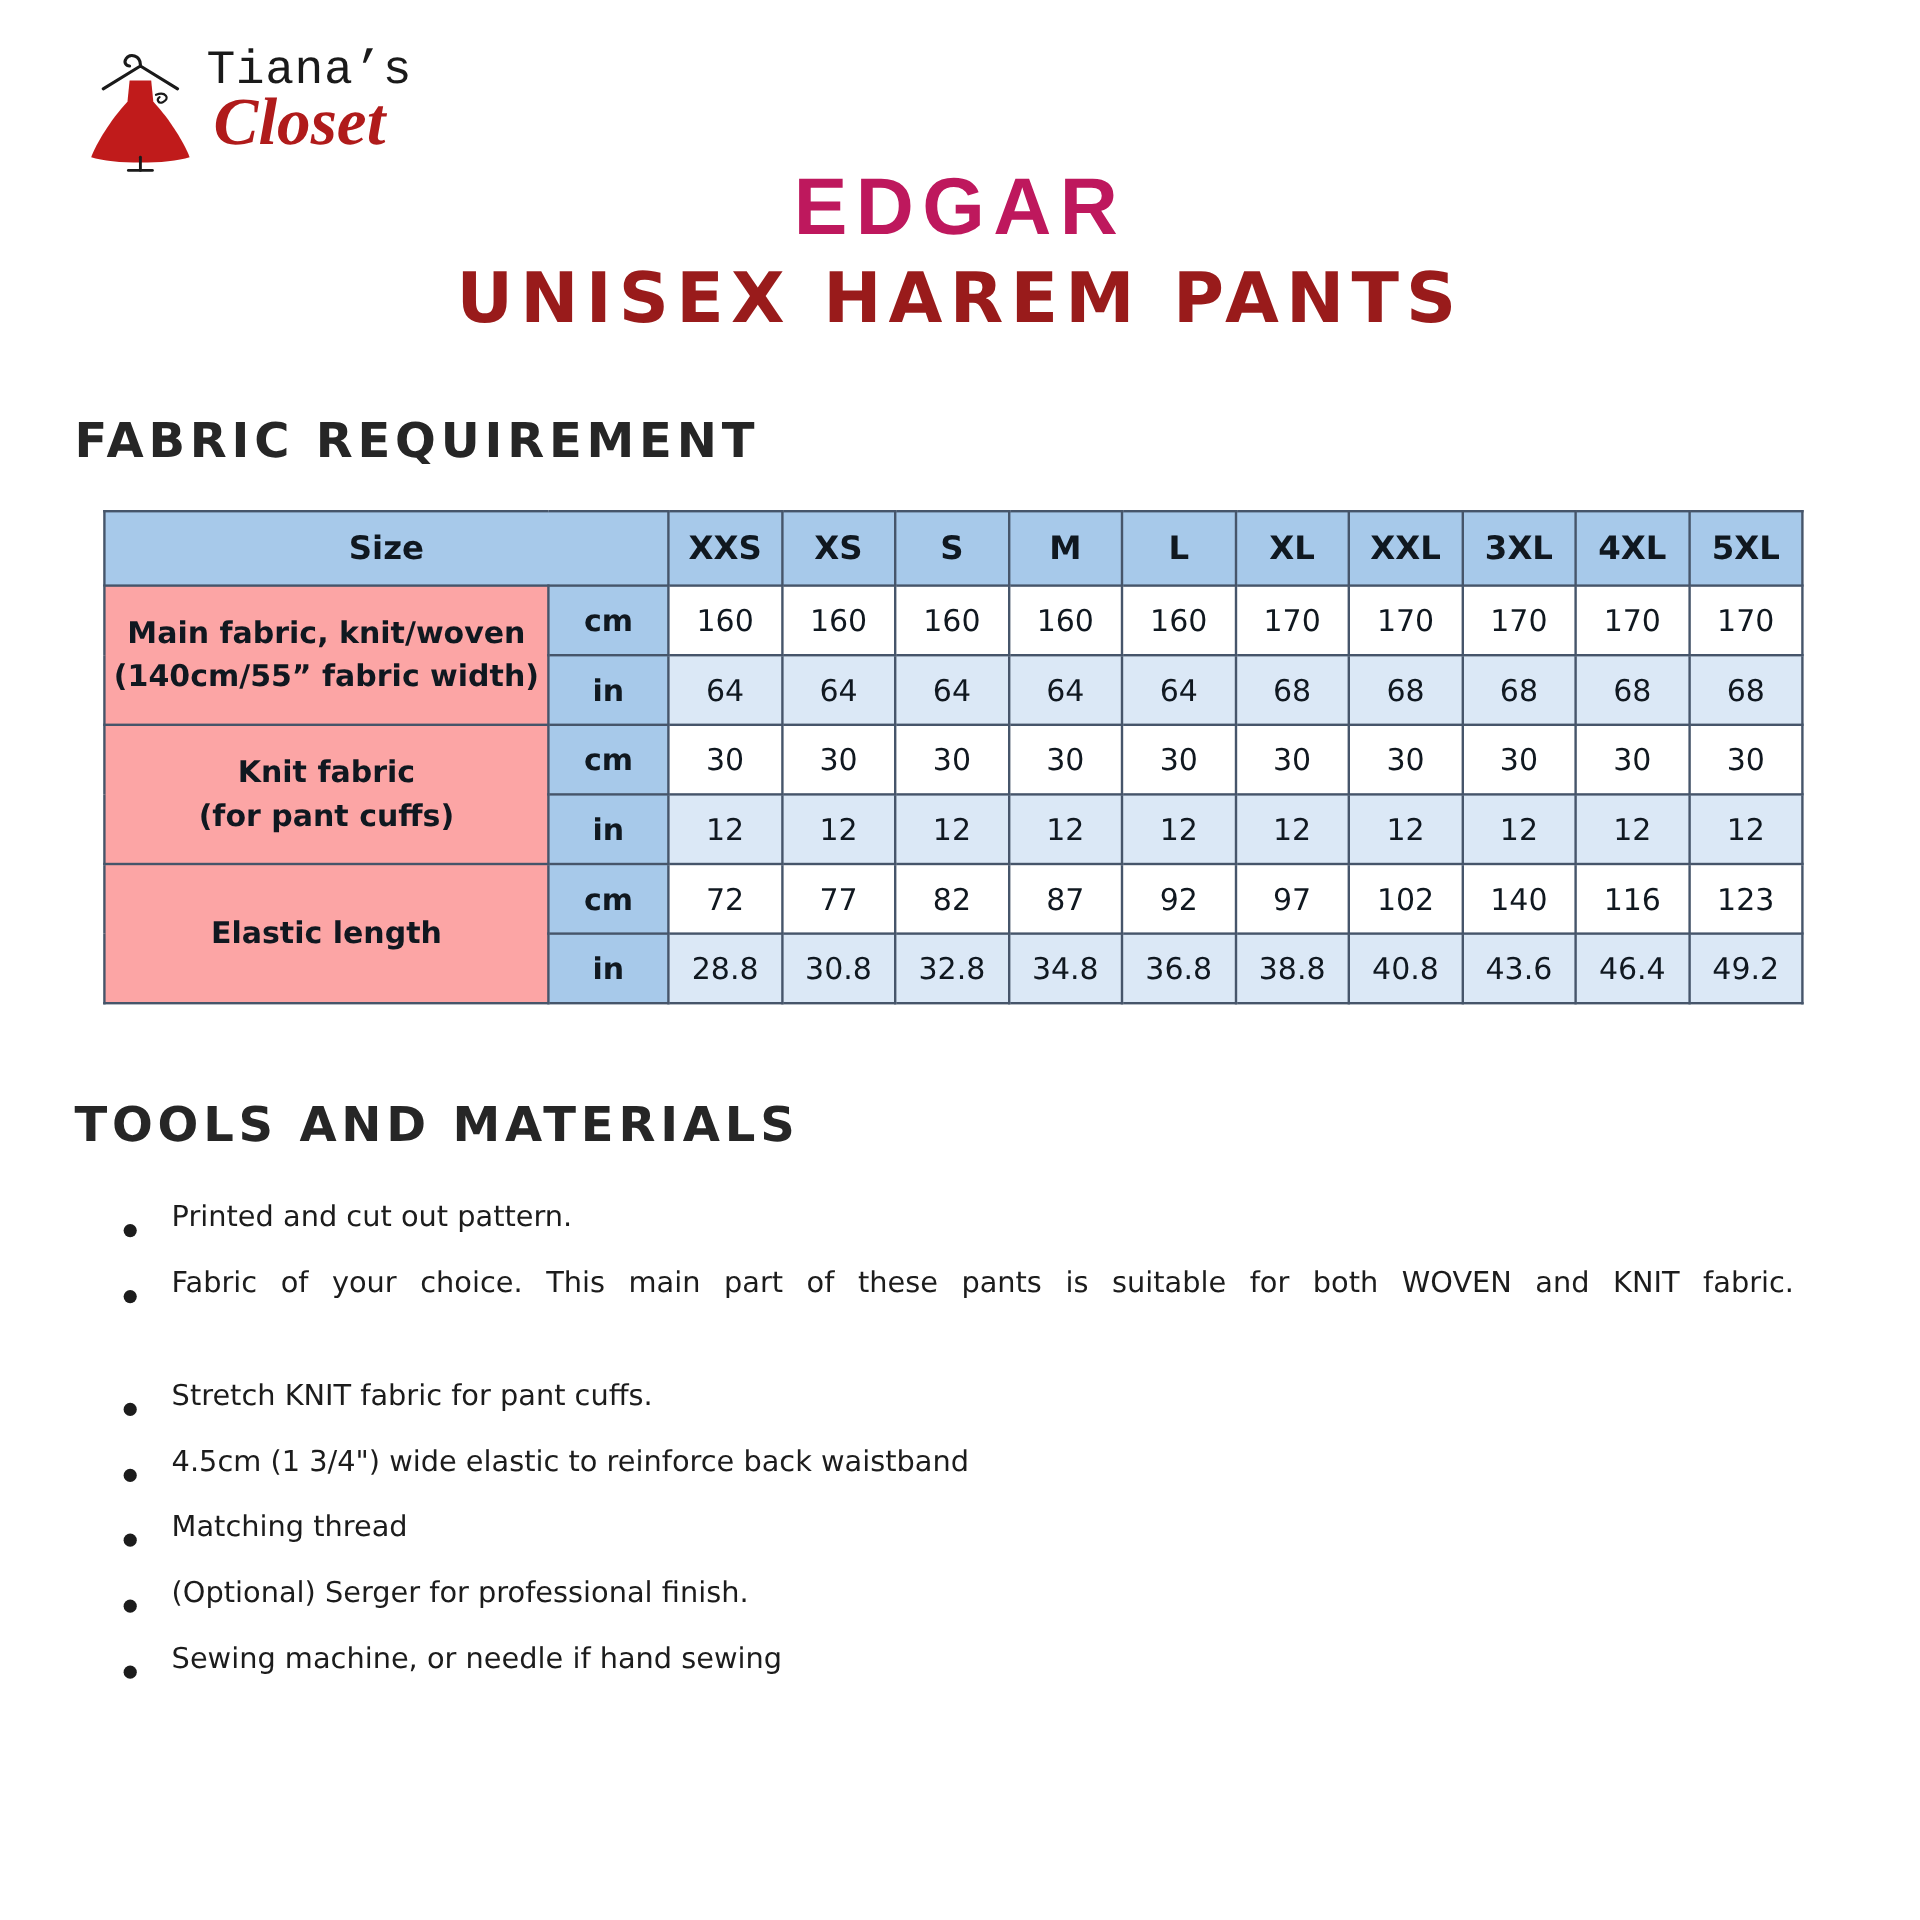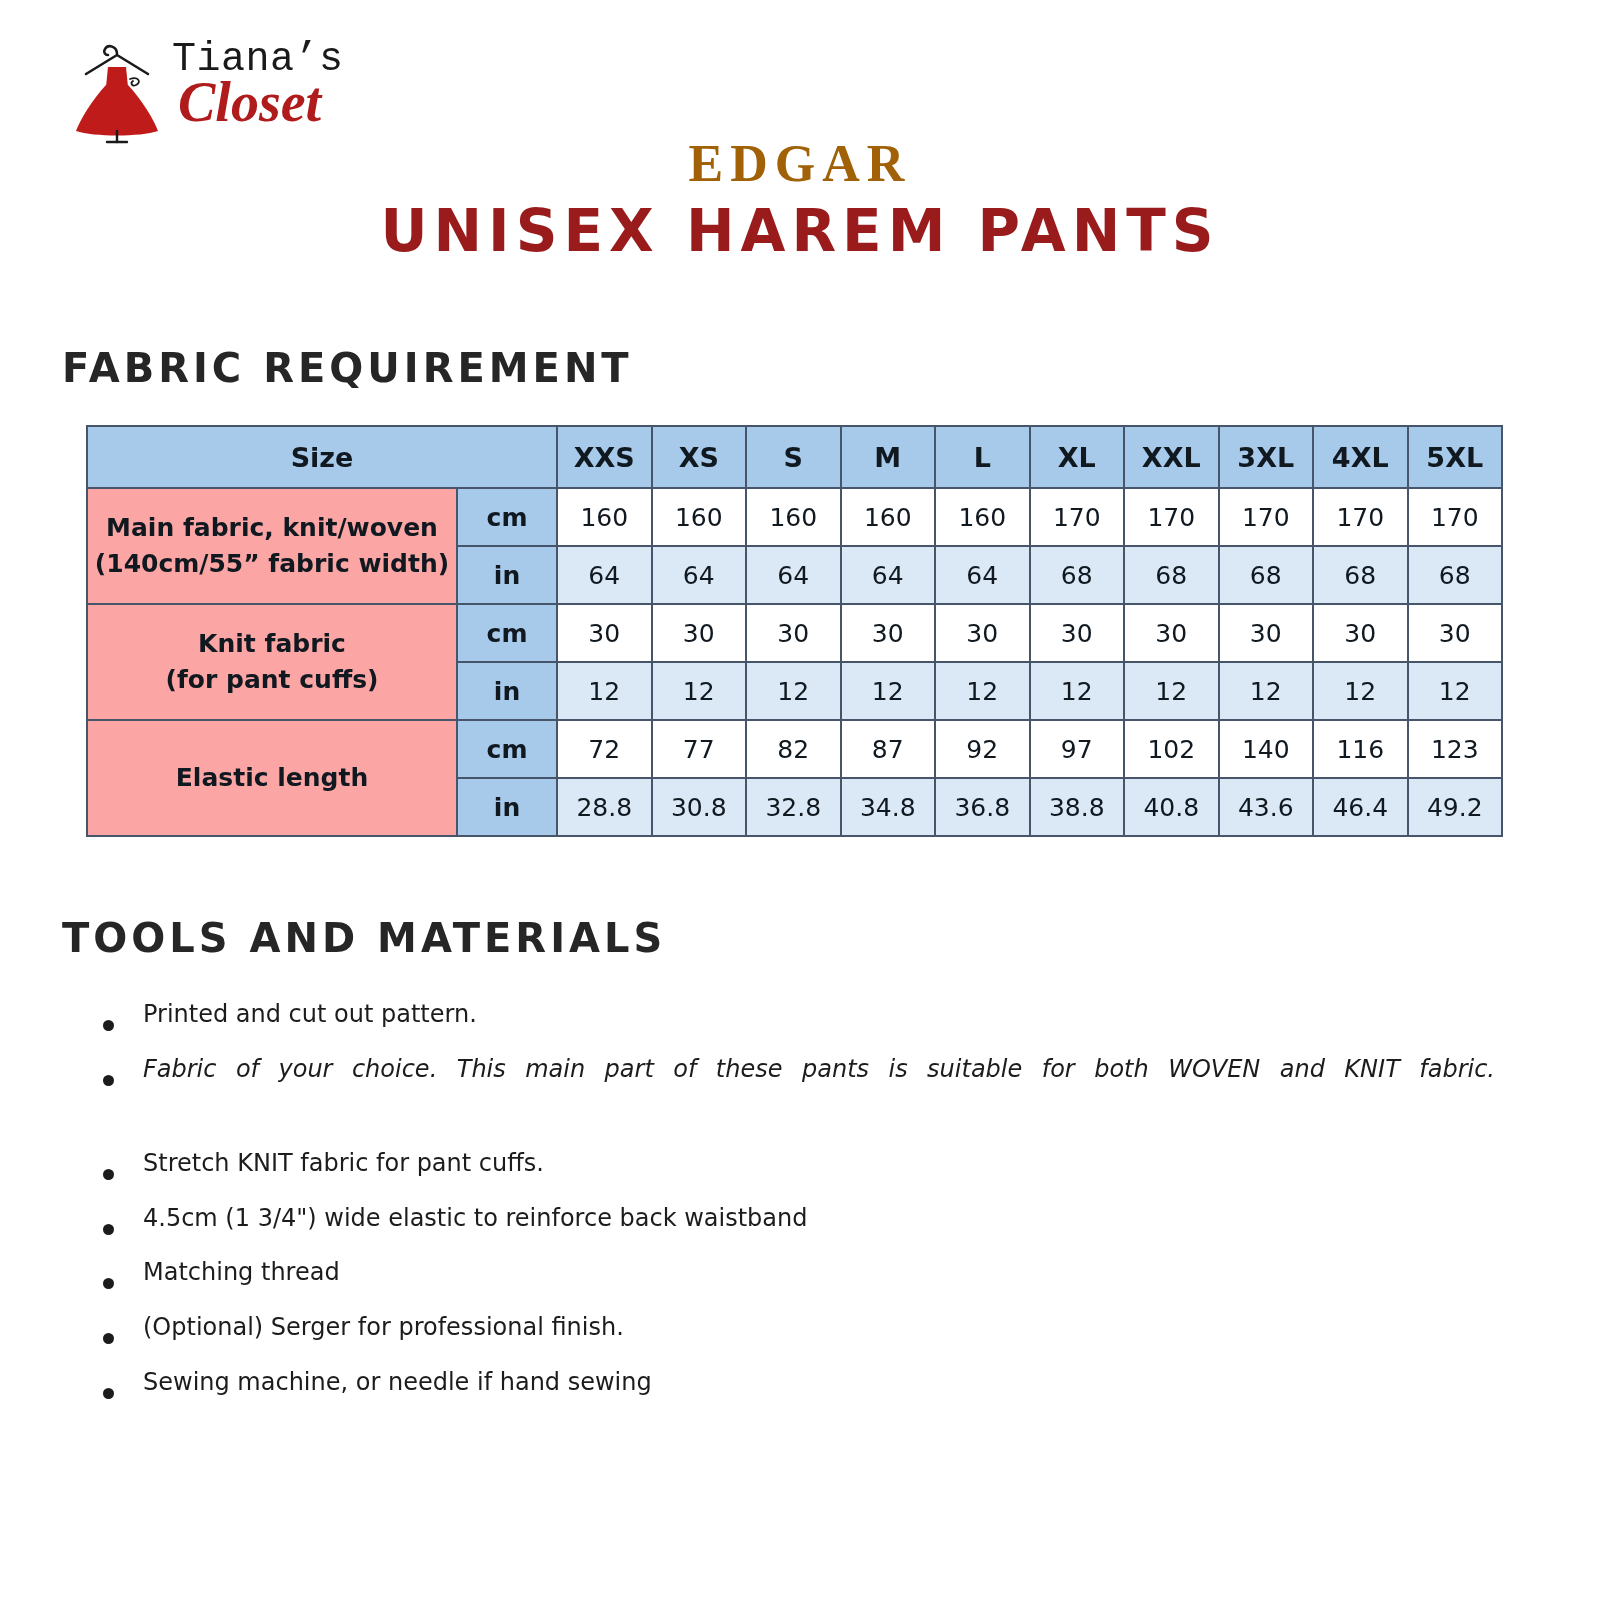--- a/index.html
+++ b/index.html
@@ -58,25 +58,25 @@
 
   
   .doc-title {
     position: absolute;
     left: 0;
     top: 135px;
     width: 1600px;
     text-align: center;
   }
   .title-main {
-    font-family: Liberation Serif, serif;
-    font-weight: bold;
-    font-size: 52px;
+    font-family: Liberation Sans, sans-serif;
+    font-weight: bold;
+    font-size: 67px;
     letter-spacing: 7px;
-    color: #a16207;
+    color: #be185d;
     line-height: 1.12;
   }
   .title-sub {
     font-family: "DejaVu Sans", sans-serif;
     font-weight: bold;
     font-size: 58px;
     letter-spacing: 6px;
     color: #991b1b;
     line-height: 1.12;
     margin-top: 6px;
@@ -177,21 +177,20 @@
     border-radius: 50%;
     background: #1c1c1c;
   }
   .tools-list li.justify {
     text-align: justify;
     width: 1400px;
   }
   .tools-list li.justify > span.jtext {
     display: block;
     text-align: justify;
-    font-style: italic;
   }
   .tools-list li.justify > span.jtext::after {
     content: "";
     display: inline-block;
     width: 100%;
   }
 </style>
 </head>
 <body>
 

